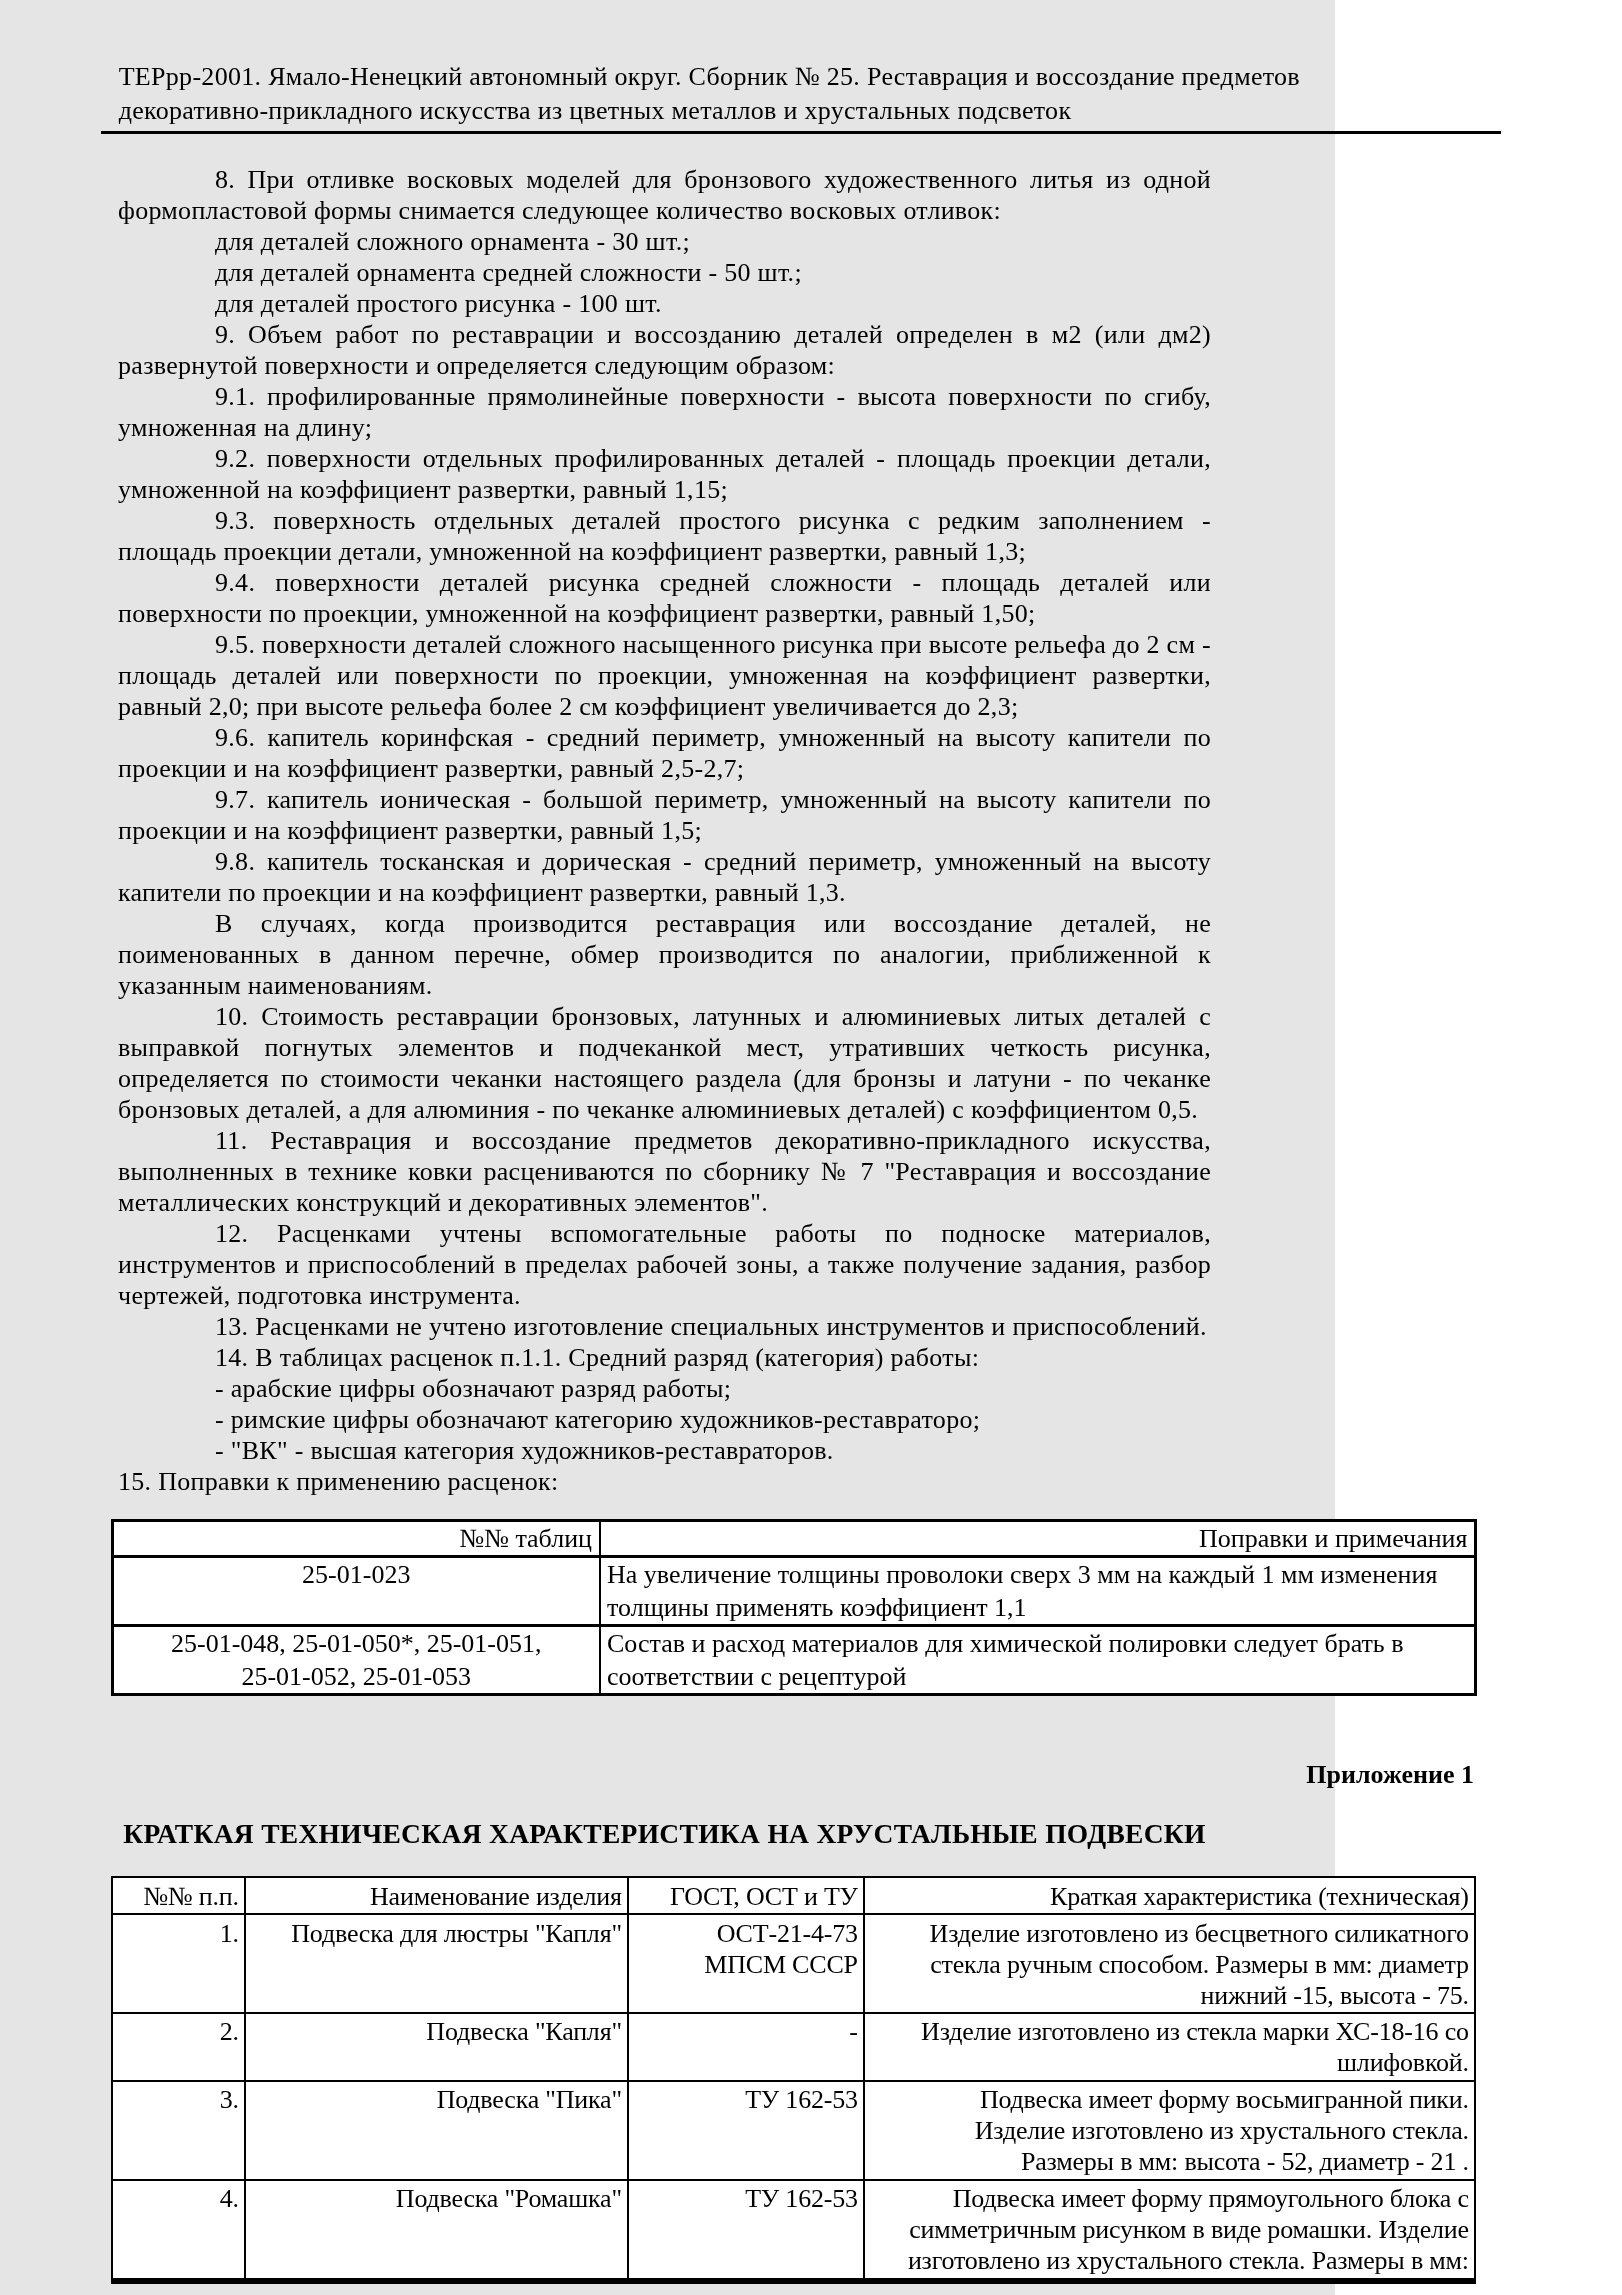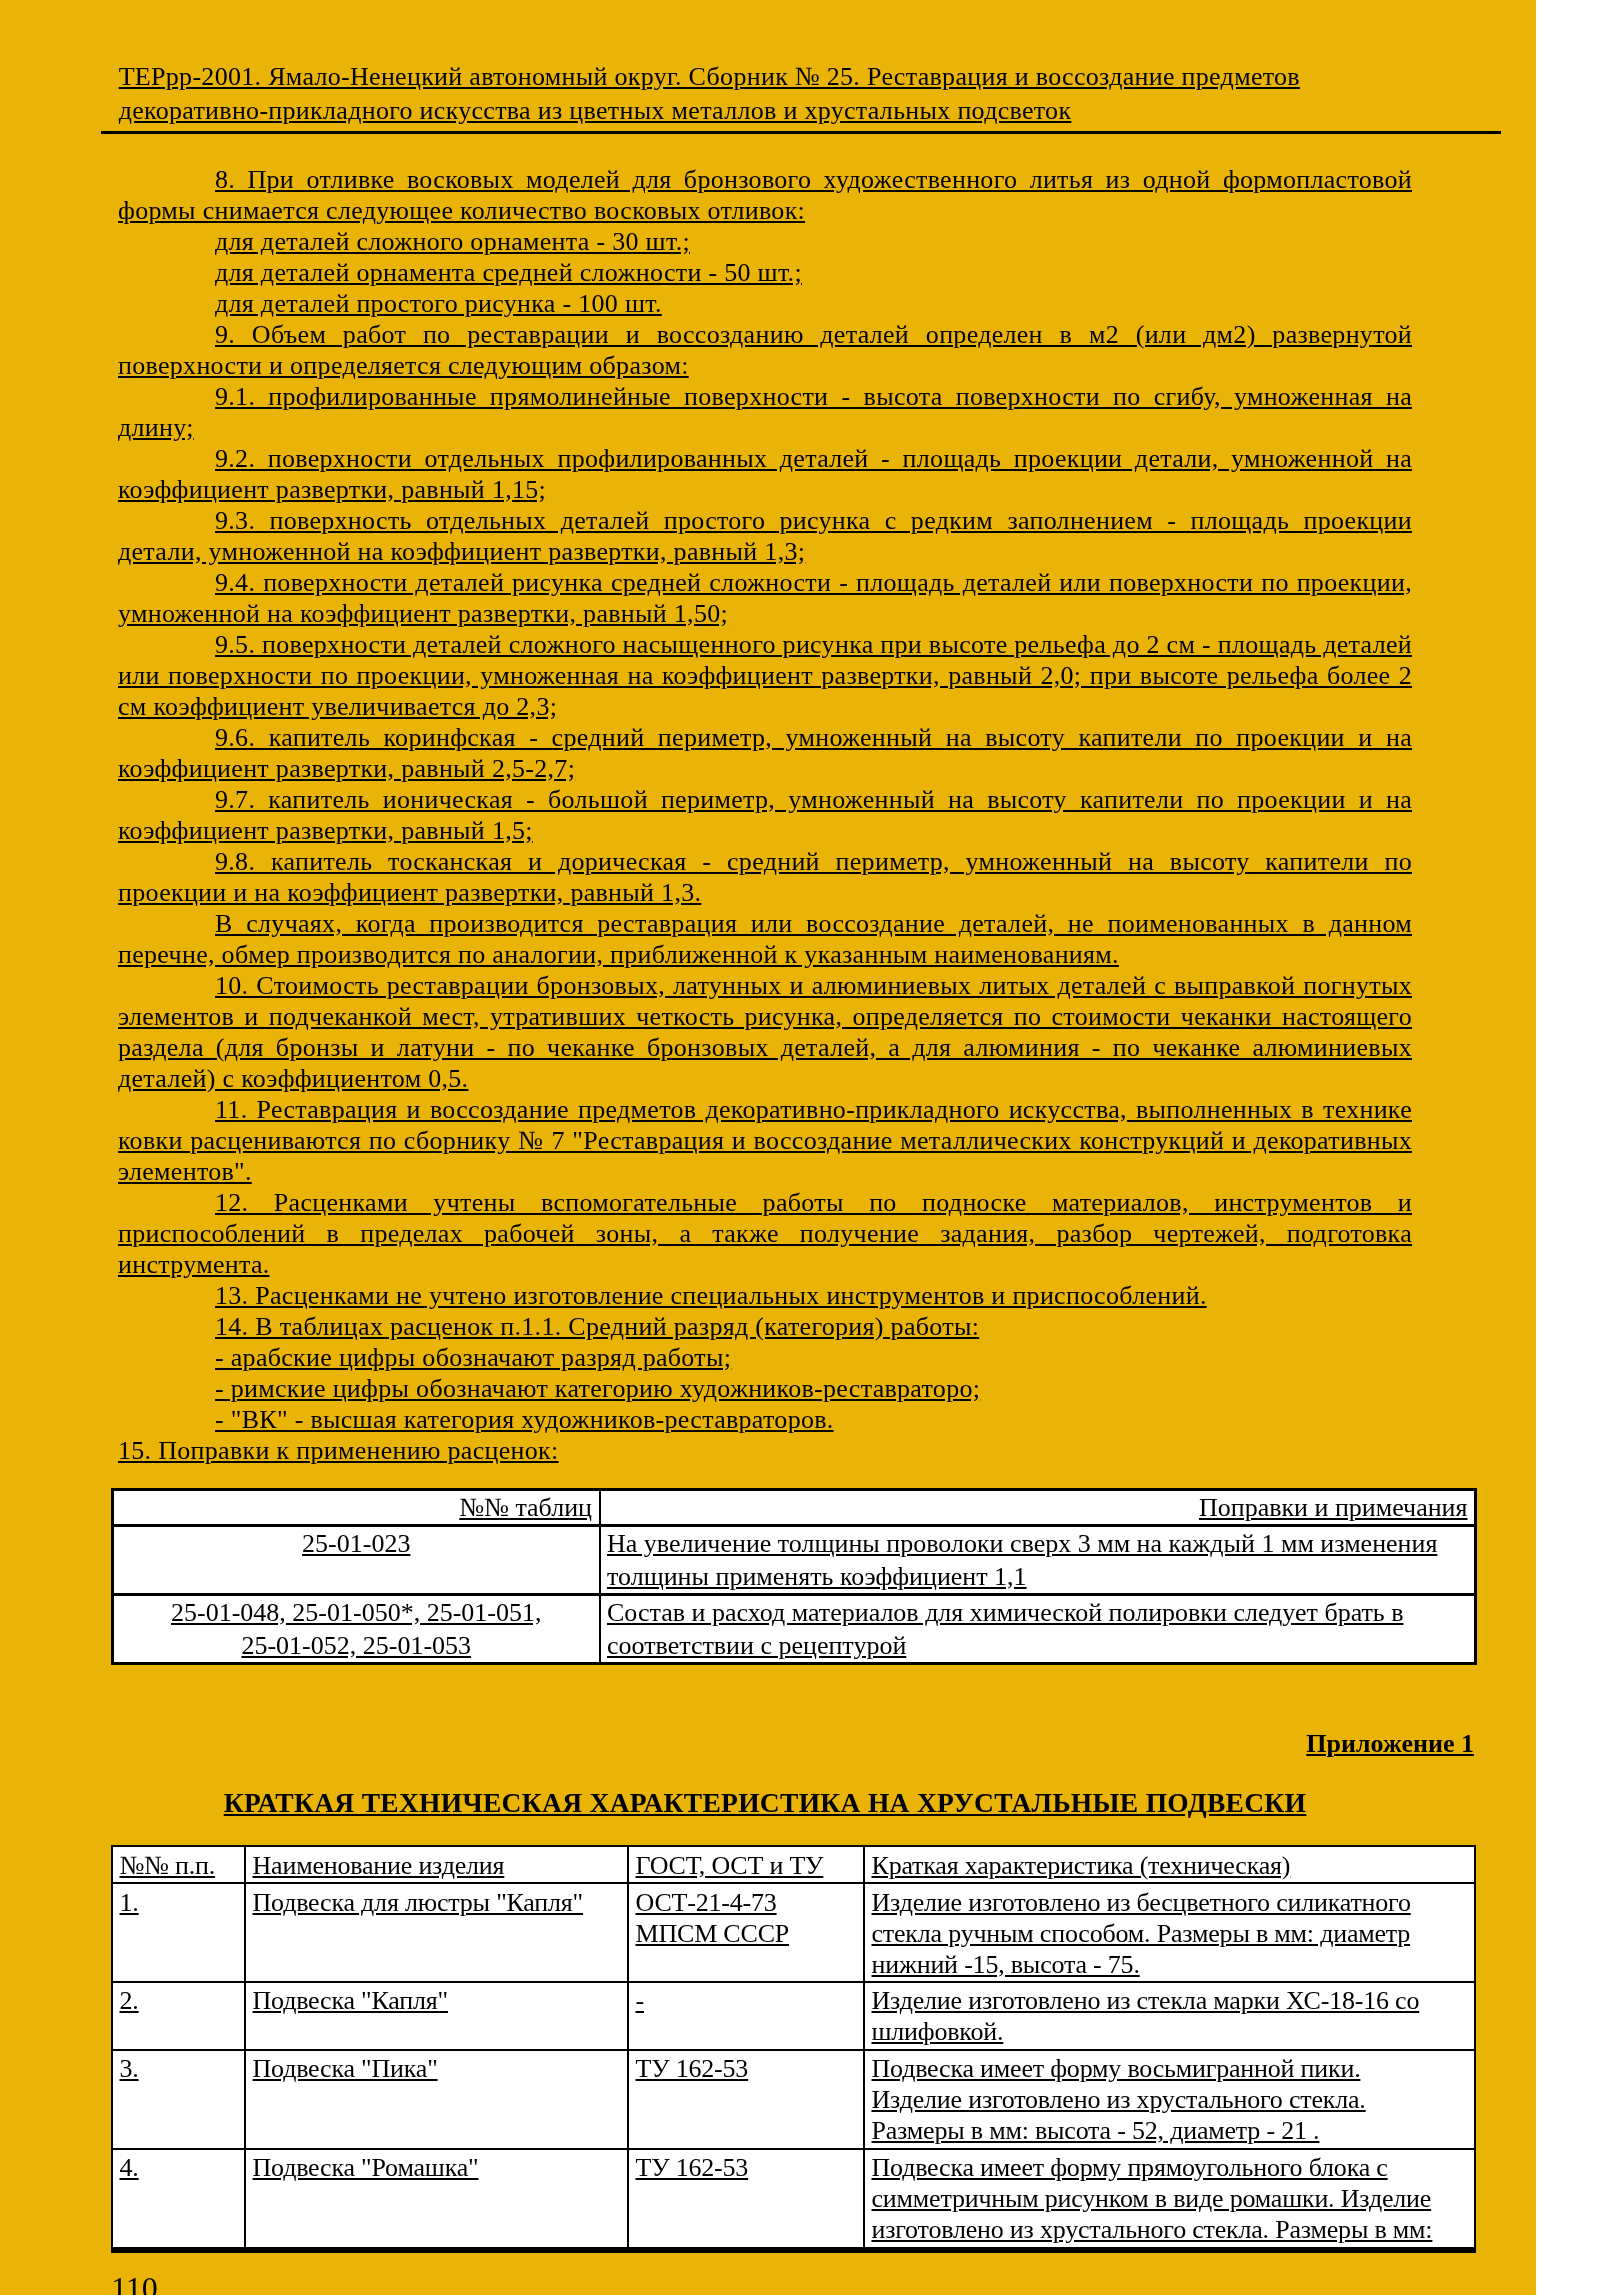--- a/index.html
+++ b/index.html
@@ -4,21 +4,21 @@
 <style>
   html, body { margin:0; padding:0; background:#ffffff; }
   body {
     width:1623px; height:2295px;
     color:#000000;
     font-family:"Liberation Serif","DejaVu Serif",serif;
     font-size:26px;
     position:relative;
     overflow:hidden;
   }
-  .page { width:1536px; height:2295px; background:#eab308;text-decoration:underline; }
+  .page { width:1335px; height:2295px; background:#e5e5e5; }
 
   
   .doc-header {
     margin-left:101px;
     width:1400px;
     padding-top:60px;
     padding-bottom:2.6px;
     border-bottom:3.3px solid #000;
   }
   .doc-header .h-line {
@@ -81,21 +81,21 @@
   
   #characteristics-table {
     margin:27.5px 0 0 111px;
     width:1363px;
     border:2.6px solid #000;
     border-bottom:6.5px solid #000;
   }
   #characteristics-table th, #characteristics-table td {
     border:2.6px solid #000;
     font-weight:normal;
-    text-align:left;
+    text-align:right;
     vertical-align:top;
     line-height:31px;
     letter-spacing:-0.2px;
     padding:2.6px 5.2px 1.3px 6.5px;
   }
 
   .page-number {
     margin:19.6px 0 0 111px;
     font-size:32px;
     line-height:33px;

